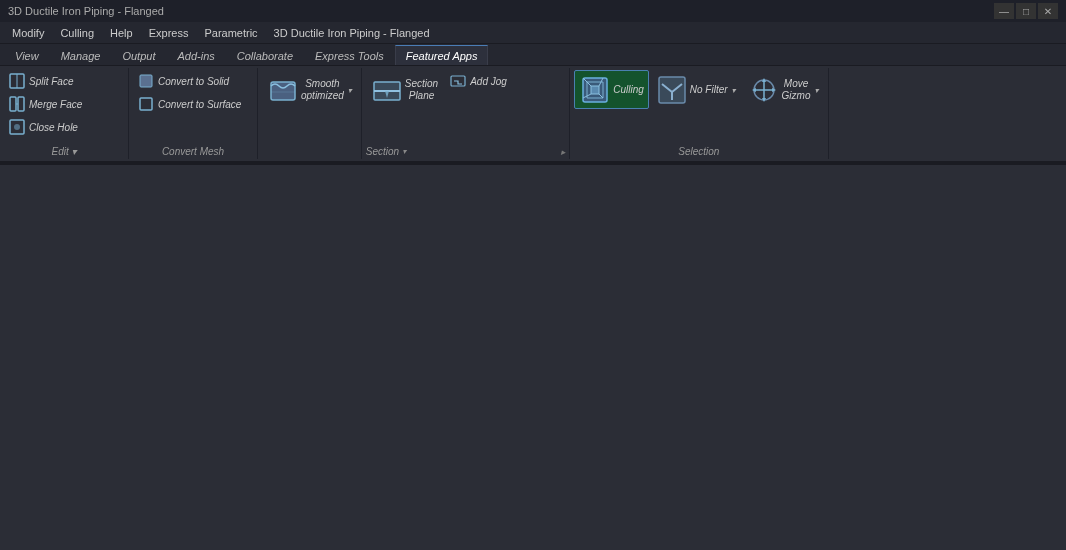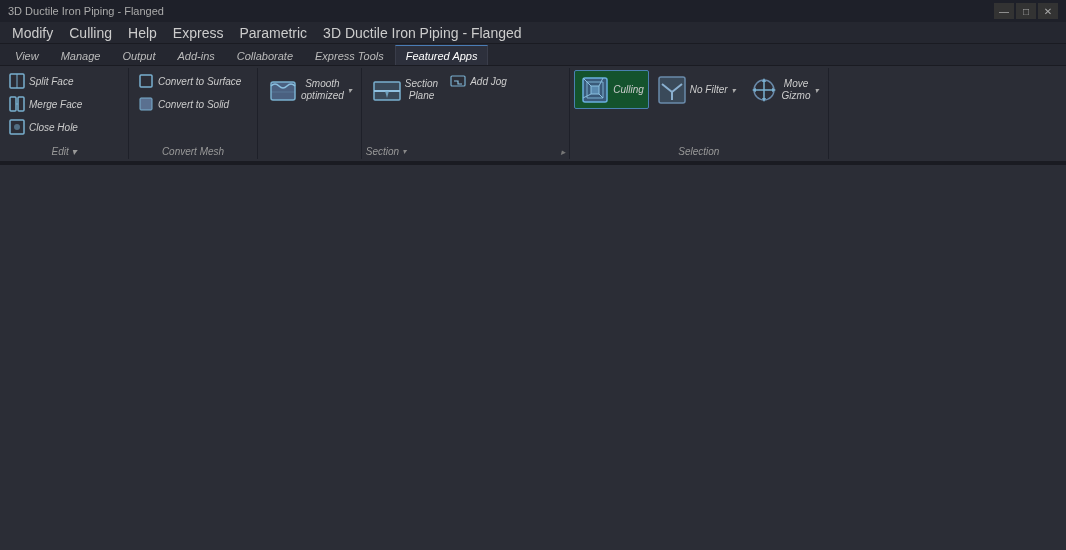--- a/index.html
+++ b/index.html
@@ -40,21 +40,21 @@
       background: #252730;
       height: 22px;
       display: flex;
       align-items: center;
       padding: 0 4px;
       border-bottom: 1px solid #1a1b22;
     }
     .menu-item {
       padding: 2px 8px;
       color: #ccc;
-      font-size: 14px;
+      font-size: 11px;
       cursor: pointer;
       height: 22px;
       display: flex; align-items: center;
     }
 
     
     .ribbon-tabs {
       background: #252730;
       height: 22px;
       display: flex;
@@ -275,32 +275,32 @@
       <span>Edit ▾</span>
     </div>
   </div>
 
   <div class="ribbon-group">
     <div class="ribbon-group-items">
       <div class="ribbon-col">
         <div class="ribbon-btn-sm">
           <div class="btn-icon-sm">
             <svg width="16" height="16" viewBox="0 0 16 16">
+              <rect x="2" y="2" width="12" height="12" rx="1" fill="#5a7090" stroke="#7ab0d0" stroke-width="1"></rect>
+            </svg>
+          </div>
+          <span>Convert to Solid</span>
+        </div>
+        <div class="ribbon-btn-sm">
+          <div class="btn-icon-sm">
+            <svg width="16" height="16" viewBox="0 0 16 16">
               <rect x="2" y="2" width="12" height="12" rx="1" fill="none" stroke="#7ab0d0" stroke-width="1.5"></rect>
             </svg>
           </div>
           <span>Convert to Surface</span>
-        </div>
-        <div class="ribbon-btn-sm">
-          <div class="btn-icon-sm">
-            <svg width="16" height="16" viewBox="0 0 16 16">
-              <rect x="2" y="2" width="12" height="12" rx="1" fill="#5a7090" stroke="#7ab0d0" stroke-width="1"></rect>
-            </svg>
-          </div>
-          <span>Convert to Solid</span>
         </div>
       </div>
     </div>
     <div class="ribbon-group-label">
       <span>Convert Mesh</span>
     </div>
   </div>
 
   <div class="ribbon-group">
     <div class="ribbon-group-items">

